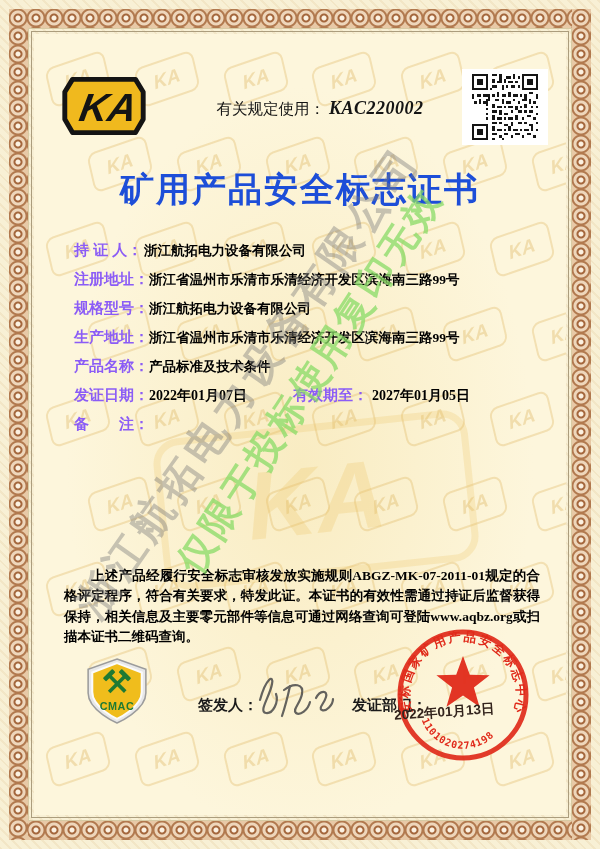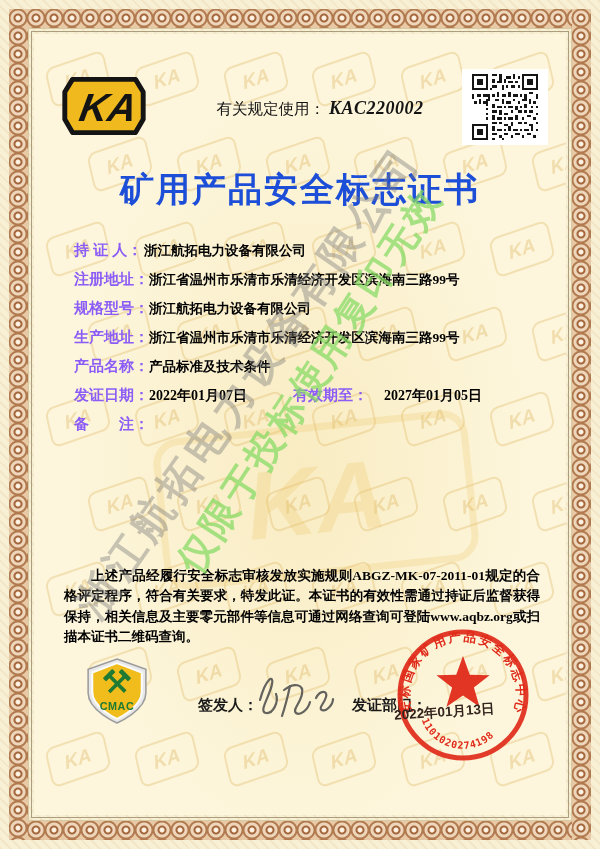--- a/index.html
+++ b/index.html
@@ -46,21 +46,21 @@
         display:flex;align-items:center;justify-content:center;}
   .title{position:absolute;left:0;right:0;top:167px;text-align:center;z-index:4;
         font-size:34px;font-weight:900;letter-spacing:2px;color:#1d4ed8;}
   
   .fields{position:absolute;left:74px;top:241px;width:468px;z-index:4;}
   .row{display:flex;align-items:baseline;line-height:18px;margin-bottom:10px;}
   .flabel{flex:none;min-width:70px;font-weight:700;font-size:15px;color:#8b5cf6;}
   .fvalue{font-family:"Liberation Serif",serif;font-weight:700;font-size:13.5px;color:#000;}
   .gap-lg{margin-left:34px;}
   .valid-label{margin-left:46px;min-width:0;text-align:center;}
-  .valid-label + .fvalue{margin-left:16px;font-family:Liberation Serif, serif;}
+  .valid-label + .fvalue{margin-left:4px;font-family:Liberation Serif, serif;}
   .dates .fvalue{font-size:14px;}
   
   .paragraph{position:absolute;left:64px;width:476px;top:566px;z-index:4;
         font-family:"Liberation Serif",serif;font-weight:700;font-size:13.5px;line-height:1.5;
         text-align:justify;text-indent:2em;color:#000;}
   
   .cmac{position:absolute;left:84px;top:658px;z-index:4;}
   .signer-label,.dept-label{position:absolute;z-index:4;font-weight:700;font-size:15px;}
   .signer-label{left:198px;top:696px;}
   .dept-label{left:352px;top:696px;}

